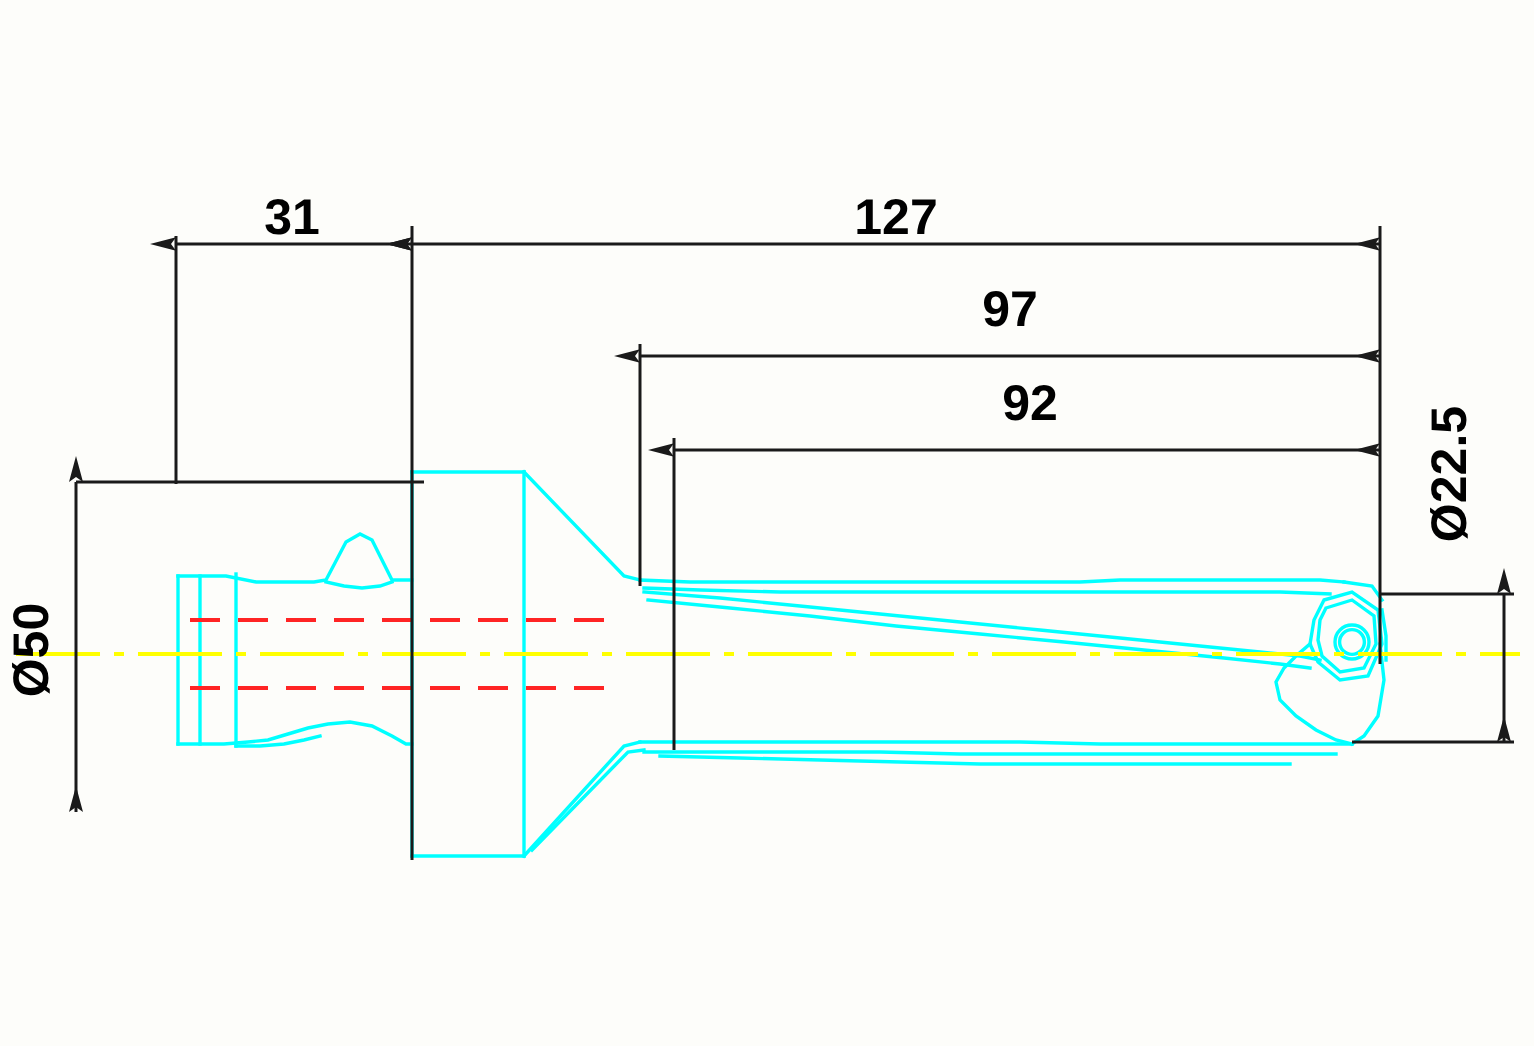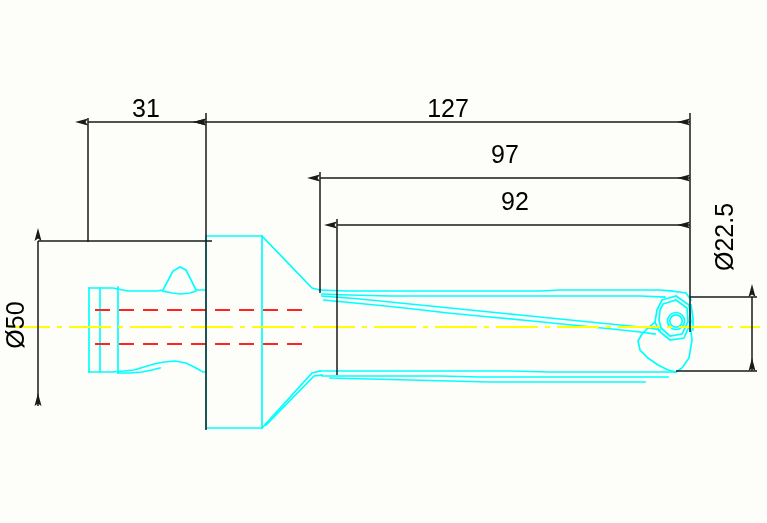--- a/index.html
+++ b/index.html
@@ -10,20 +10,21 @@
   }
   body {
     font-family: "Liberation Sans", sans-serif;
   }
   #drawing-canvas {
     position: relative;
     width: 767px;
     height: 523px;
     background: #fdfdfa;
     overflow: hidden;
+    font-weight: bold;
   }
   svg#cad {
     display: block;
     width: 767px;
     height: 523px;
   }
   .dim-text {
     font-family: "Liberation Sans", sans-serif;
     font-size: 25px;
     fill: #000000;

